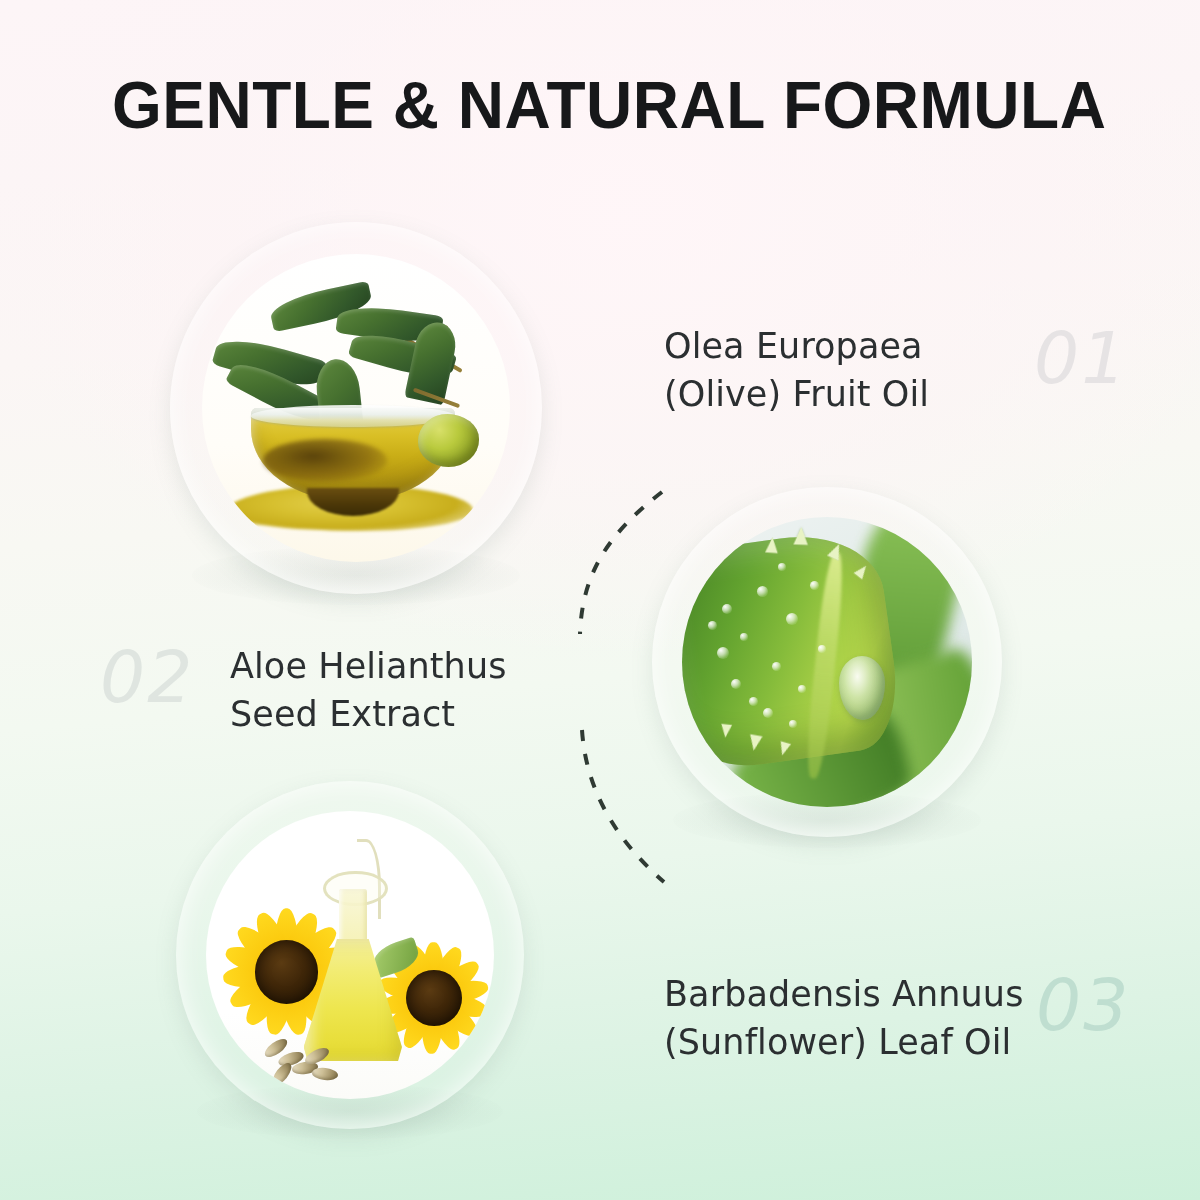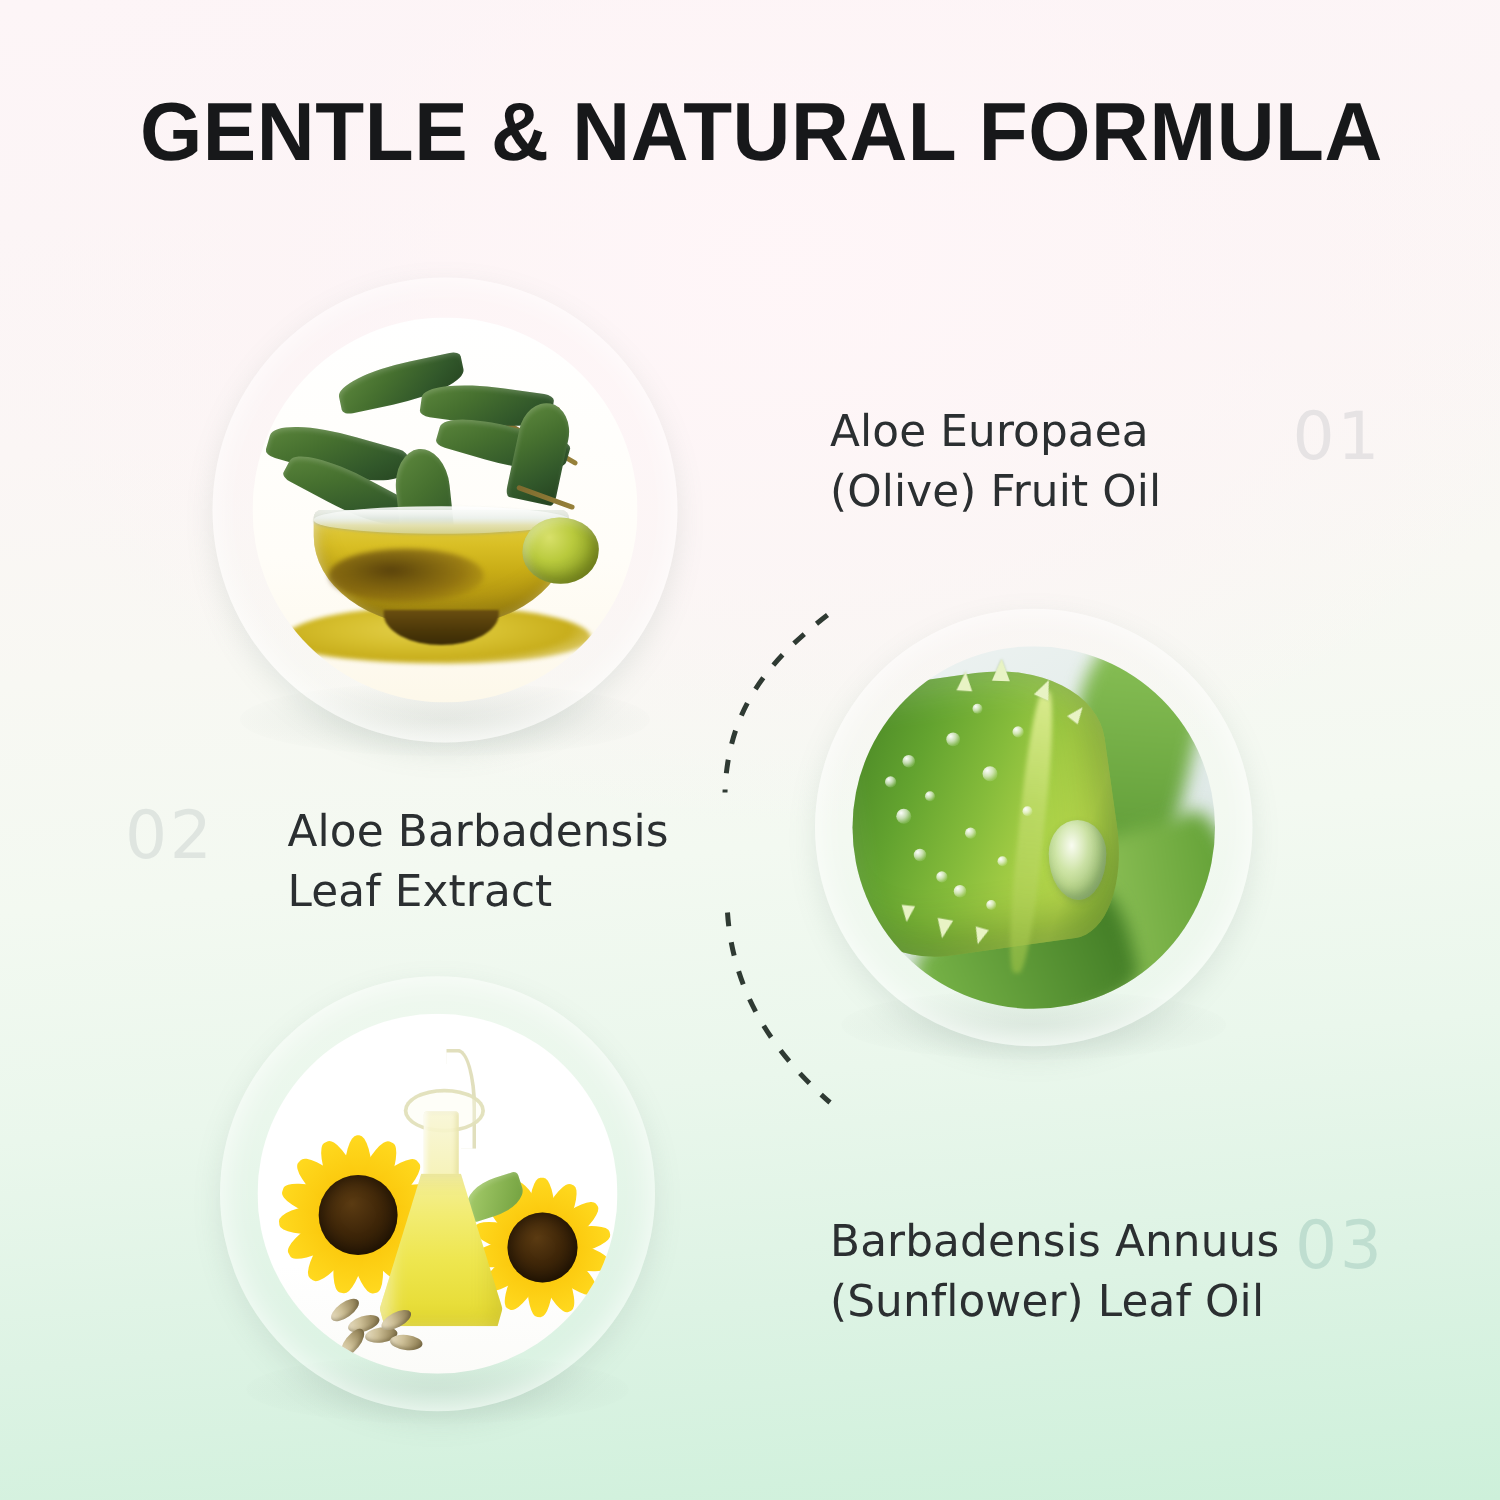--- a/index.html
+++ b/index.html
@@ -312,25 +312,26 @@
     font-size: 35px;
     line-height: 1.38;
     color: #2b2f31;
     letter-spacing: 0.1px;
     white-space: pre-line;
     z-index: 6;
   }
   .step-num {
     position: absolute;
     font-family: "DejaVu Sans", sans-serif;
-    font-size: 53px;
+    font-size: 71px;
     font-weight: 400;
     letter-spacing: 2px;
     line-height: 1;
     z-index: 5;
+    font-style: italic;
   }
   .num-01 { color: #e6e3e4; }
   .num-02 { color: #dfe5e0; }
   .num-03 { color: #bfded0; }
 </style>
 </head>
 <body>
 
 <div id="poster">
 
@@ -357,21 +358,21 @@
         <div class="olive-bowl-rim"></div>
         <div class="olive-foot"></div>
 
         <div class="stem" style="left:68%; top:46%; width:16%; height:4px; transform:rotate(20deg);"></div>
         <div class="olive-fruit" style="left:70%; top:52%; width:20%; height:17%;"></div>
       </div>
     </div>
     <div class="glass-rim"></div>
   </div>
 
-  <div class="caption" style="left:664px; top:322px;"><span>Aloe Europaea</span><br><span>(Olive) Fruit Oil</span></div>
+  <div class="caption" style="left:664px; top:322px;"><span>Olea Europaea</span><br><span>(Olive) Fruit Oil</span></div>
 
   <div class="step-num num-01" style="left:1034px; top:323px;">01</div>
 
   <div class="medallion" style="left:652px; top:487px; width:350px; height:350px;">
     <div class="photo-clip">
       <div class="photo-inner scene-aloe">
         <div class="aloe-bg-blade" style="left:58%; top:-8%; width:34%; height:86%; background:linear-gradient(170deg,#8fc55a,#4f8f2c); transform:rotate(14deg);"></div>
         <div class="aloe-bg-blade" style="left:46%; top:52%; width:62%; height:42%; background:linear-gradient(100deg,#a9d46c,#5c9c31); transform:rotate(-18deg);"></div>
         <div class="aloe-bg-blade" style="left:18%; top:72%; width:60%; height:34%; background:linear-gradient(80deg,#7cb84a,#3f7a24); transform:rotate(-14deg);"></div>
 
@@ -401,21 +402,21 @@
         <div class="dew" style="left:33%; top:16%; width:8px; height:8px;"></div>
         <div class="dew" style="left:28%; top:66%; width:10px; height:10px;"></div>
         <div class="dew" style="left:47%; top:44%; width:8px; height:8px;"></div>
         <div class="dew" style="left:9%; top:36%; width:9px; height:9px;"></div>
         <div class="dew" style="left:37%; top:70%; width:8px; height:8px;"></div>
       </div>
     </div>
     <div class="glass-rim"></div>
   </div>
 
-  <div class="caption" style="left:230px; top:642px;"><span>Aloe Barbadensis</span><br><span>Leaf Extract</span></div>
+  <div class="caption" style="left:230px; top:642px;"><span>Aloe Helianthus</span><br><span>Seed Extract</span></div>
 
   <div class="step-num num-02" style="left:100px; top:642px;">02</div>
 
   <div class="medallion" style="left:176px; top:781px; width:348px; height:348px;">
     <div class="photo-clip">
       <div class="photo-inner scene-sun">
 
         <div class="sunflower" style="left:4%; top:32%; width:48%; height:48%;">
           <div class="sf-petals">
             <div class="sf-petal" style="transform:translateY(-100%) rotate(0deg);"></div>

